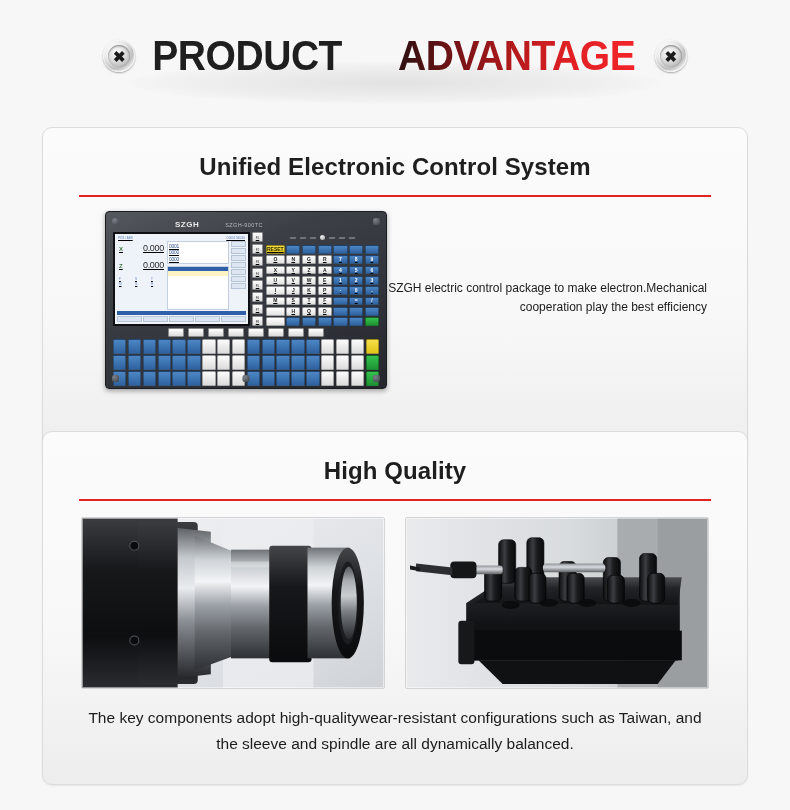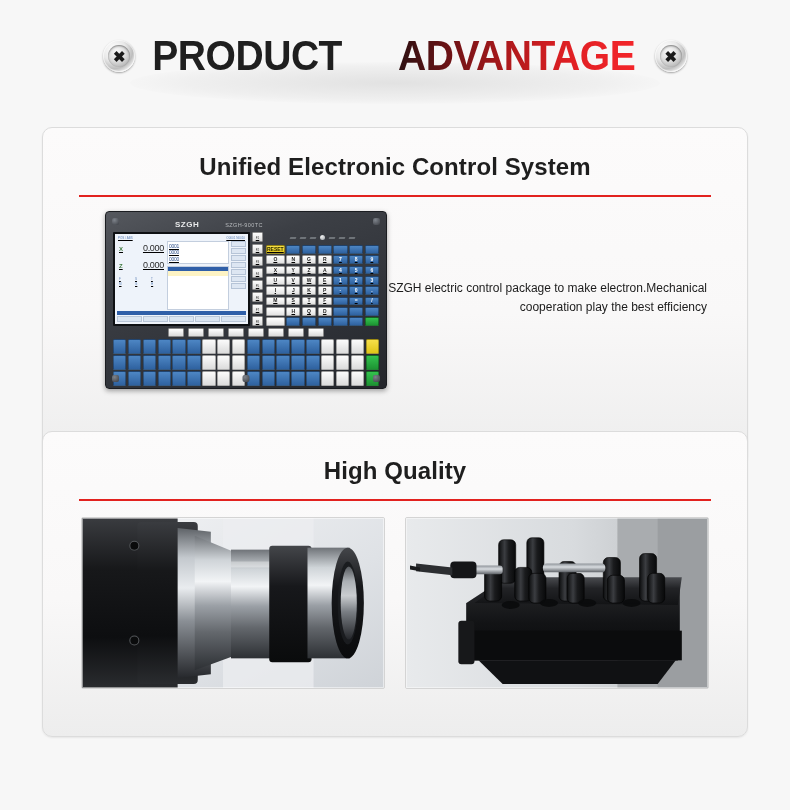--- a/index.html
+++ b/index.html
@@ -93,21 +93,21 @@
     position: absolute;
     left: 42px;
     width: 706px;
     border: 1px solid #dcdcdc;
     border-radius: 10px;
     background: linear-gradient(180deg, #fcfbfb 0%, #f9f8f8 55%, #ededed 100%);
     box-shadow: 0 1px 2px rgba(0,0,0,0.07);
     overflow: hidden;
   }
   #card-1 { top: 127px; height: 338px; }
-  #card-2 { top: 431px; height: 306px; }
+  #card-2 { top: 431px; height: 354px; }
 
   .card-title {
     text-align: center;
     font-size: 24px;
     font-weight: bold;
     color: #1e1e1e;
     padding-top: 25px;
     letter-spacing: 0.1px;
   }
   .divider {
@@ -657,13 +657,14 @@
         <rect x="60" y="48" width="36" height="9" rx="3" fill="url(#shaft)"></rect>
         <rect x="44" y="44" width="26" height="17" rx="4" fill="#151618"></rect>
         <path d="M10 46 L46 50 L46 58 L10 54 Z" fill="#2c2e31"></path>
         <path d="M4 48 L14 50 L14 54 L4 52 Z" fill="#1a1b1d"></path>
         <rect x="52" y="104" width="16" height="44" rx="3" fill="#17181a"></rect>
         <rect x="0" y="0" width="300" height="172" fill="none" stroke="#ffffff" stroke-width="2" opacity="0.45"></rect>
       </svg>
     </div>
   </div>
 
+  <div class="card2-caption">The key components adopt high-qualitywear-resistant configurations such as Taiwan, and the sleeve and spindle are all dynamically balanced.</div>
 </div>
 
 </body></html>

